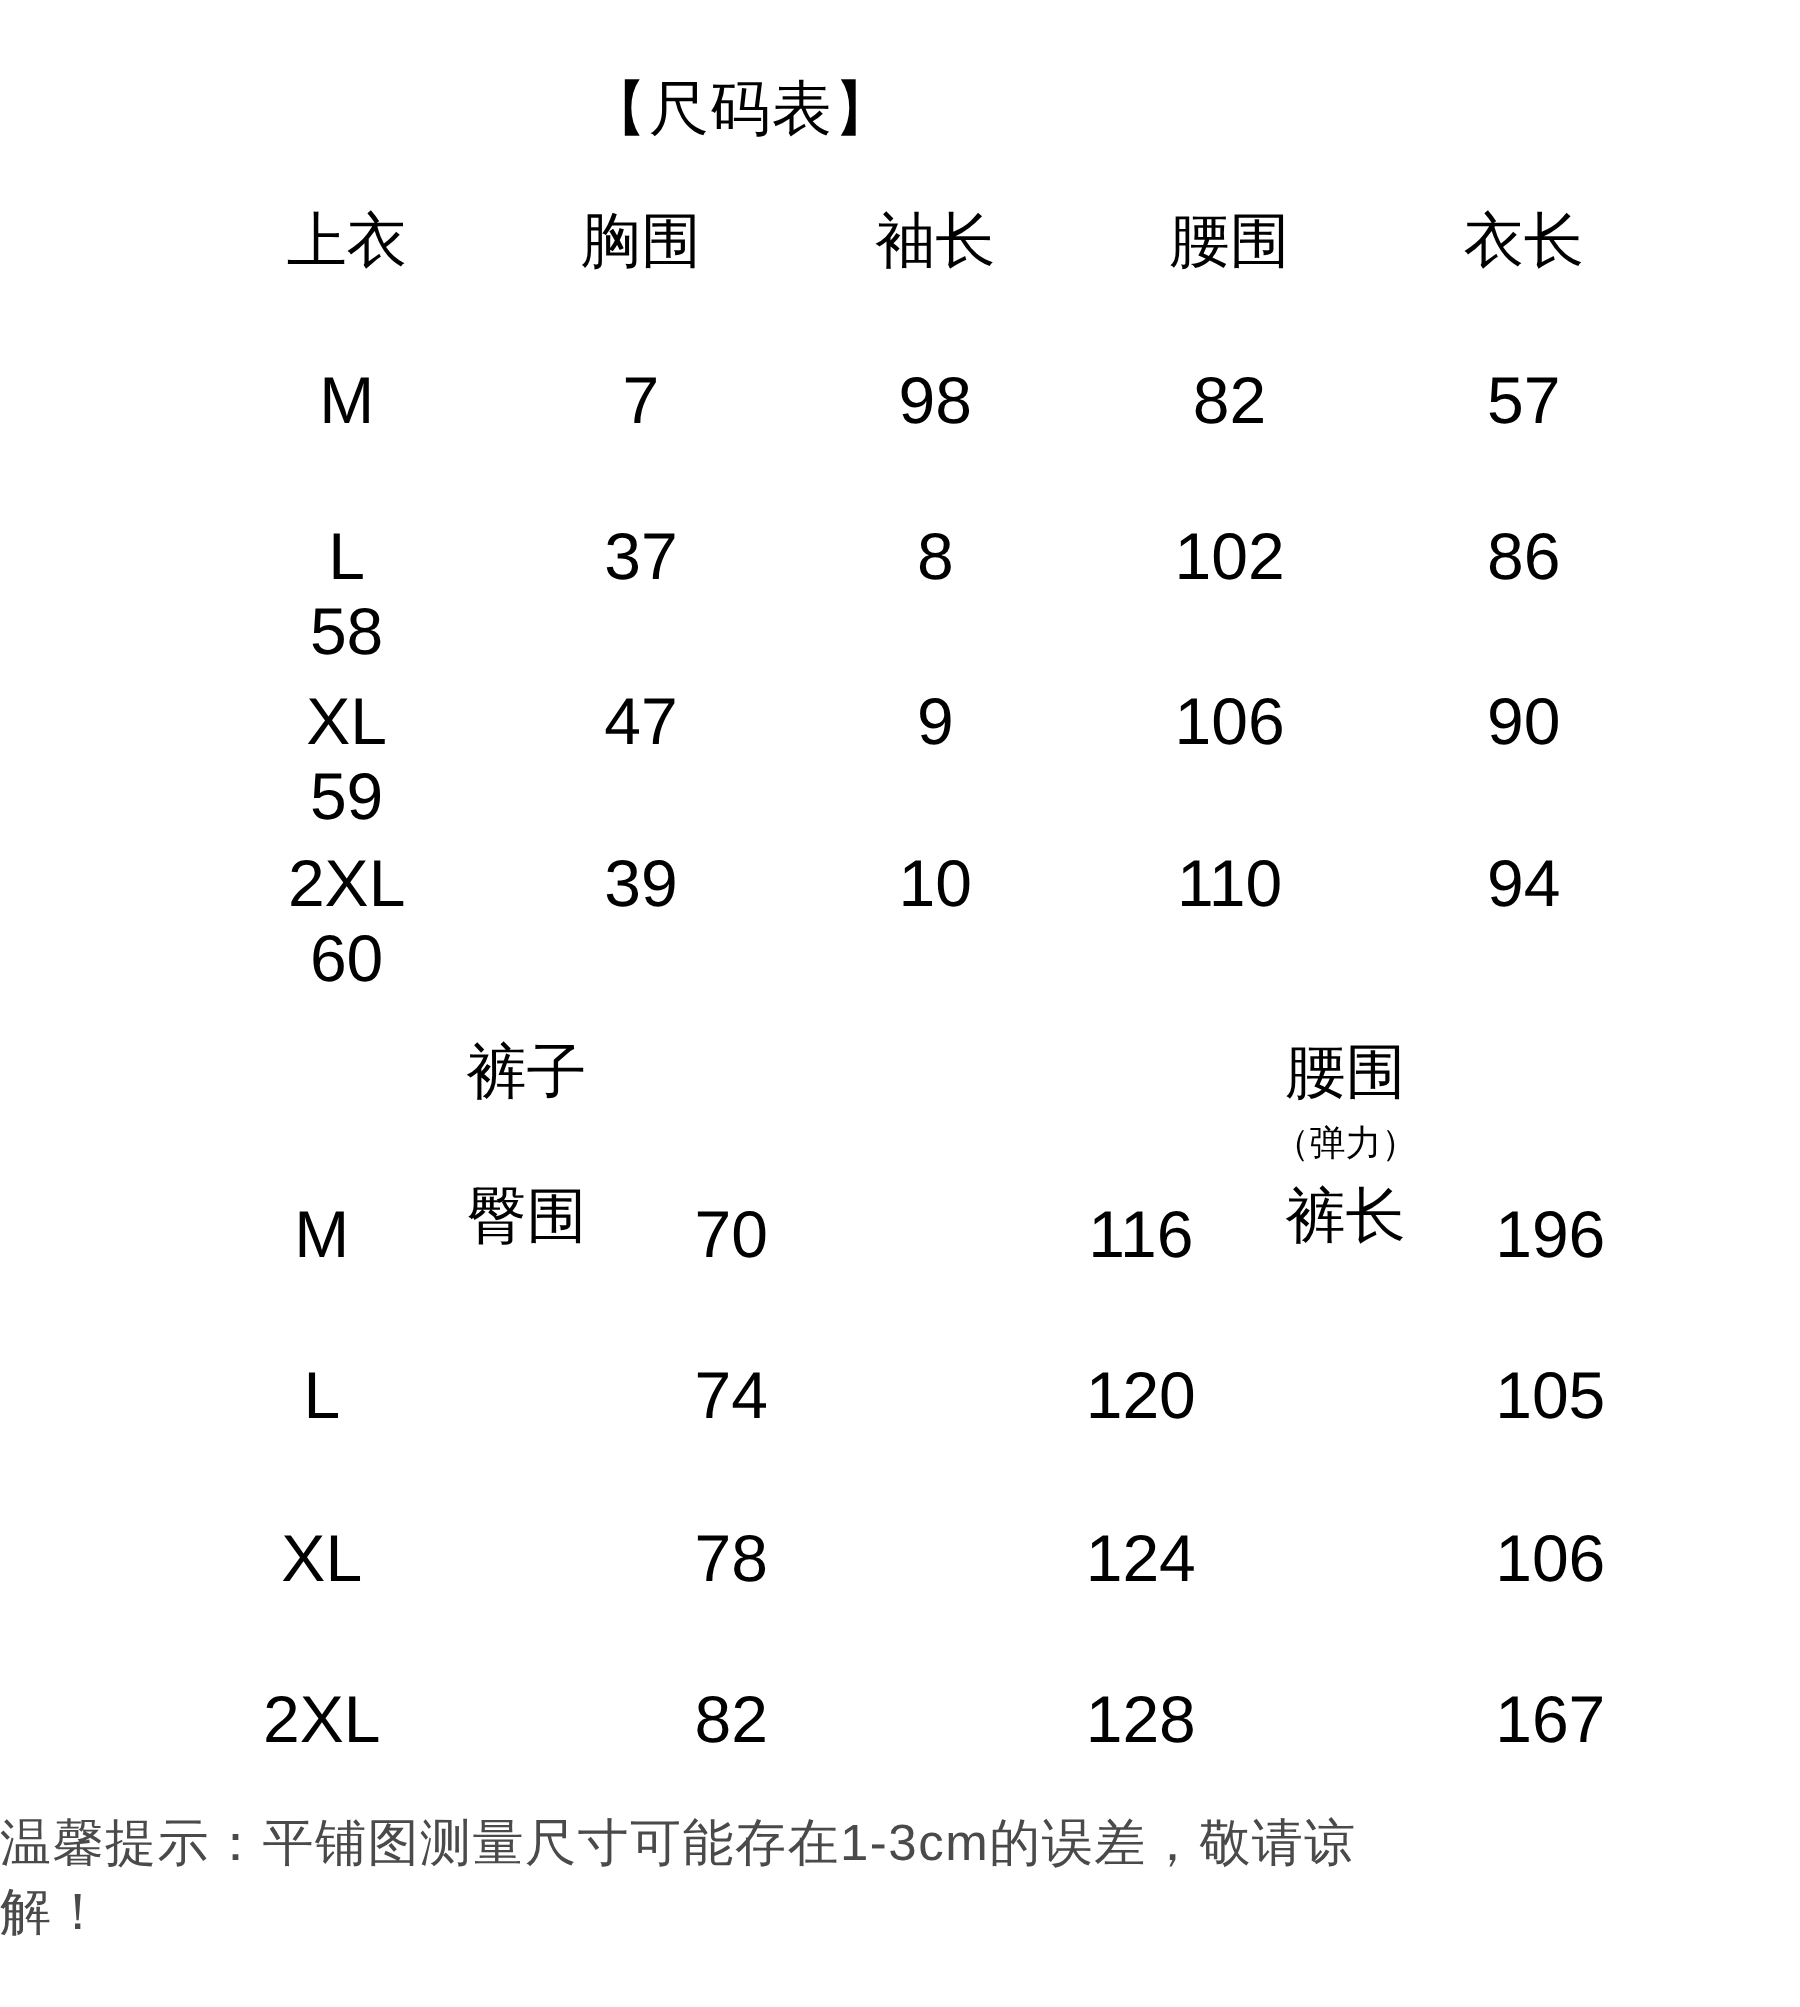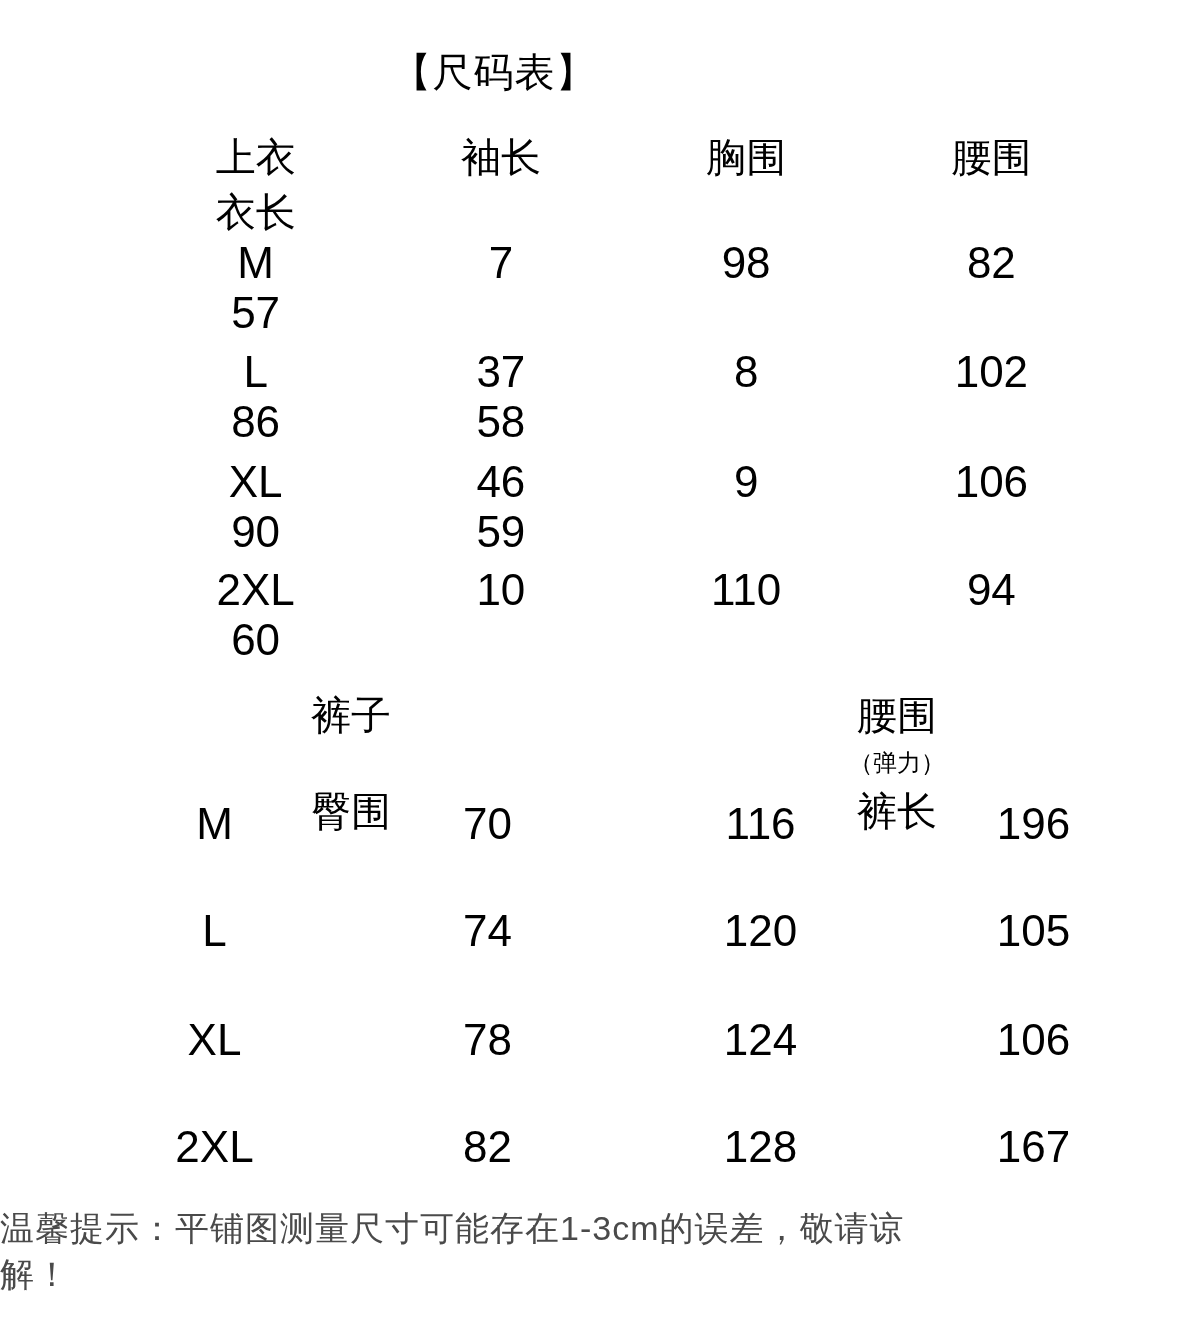--- a/index.html
+++ b/index.html
@@ -33,21 +33,21 @@
   
   .row {
     position: absolute;
     display: grid;
     height: 60px;
     align-items: center;
   }
   .row.tops {
     left: 133px;
     width: 981px;
-    grid-template-columns: repeat(4, 1fr);
+    grid-template-columns: repeat(5, 1fr);
   }
   .row.pants {
     left: 78px;
     width: 1092px;
     grid-template-columns: repeat(4, 1fr);
   }
   .cell {
     text-align: center;
     white-space: nowrap;
   }
@@ -96,22 +96,22 @@
 </style>
 </head>
 <body>
 
 <div class="page">
 
   <div class="title">【尺码表】</div>
 
   <div class="row tops hdr" style="top:130px">
     <div class="cell">上衣</div>
+    <div class="cell">胸围</div>
     <div class="cell">袖长</div>
-    <div class="cell">胸围</div>
     <div class="cell">腰围</div>
     <div class="cell">衣长</div>
   </div>
 
   <div class="row tops val" style="top:238px">
     <div class="cell">M</div>
     <div class="cell">7</div>
     <div class="cell">98</div>
     <div class="cell">82</div>
     <div class="cell">57</div>
@@ -121,29 +121,30 @@
     <div class="cell">L</div>
     <div class="cell">37</div>
     <div class="cell">8</div>
     <div class="cell">102</div>
     <div class="cell">86</div>
     <div class="cell">58</div>
   </div>
 
   <div class="row tops val" style="top:457px">
     <div class="cell">XL</div>
-    <div class="cell">46</div>
+    <div class="cell">47</div>
     <div class="cell">9</div>
     <div class="cell">106</div>
     <div class="cell">90</div>
     <div class="cell">59</div>
   </div>
 
   <div class="row tops val" style="top:565px">
     <div class="cell">2XL</div>
+    <div class="cell">39</div>
     <div class="cell">10</div>
     <div class="cell">110</div>
     <div class="cell">94</div>
     <div class="cell">60</div>
   </div>
 
   <div class="row pants-hdr" style="top:691px">
     <div class="cell">裤子</div>
     <div class="cell">
       <div>腰围</div>

